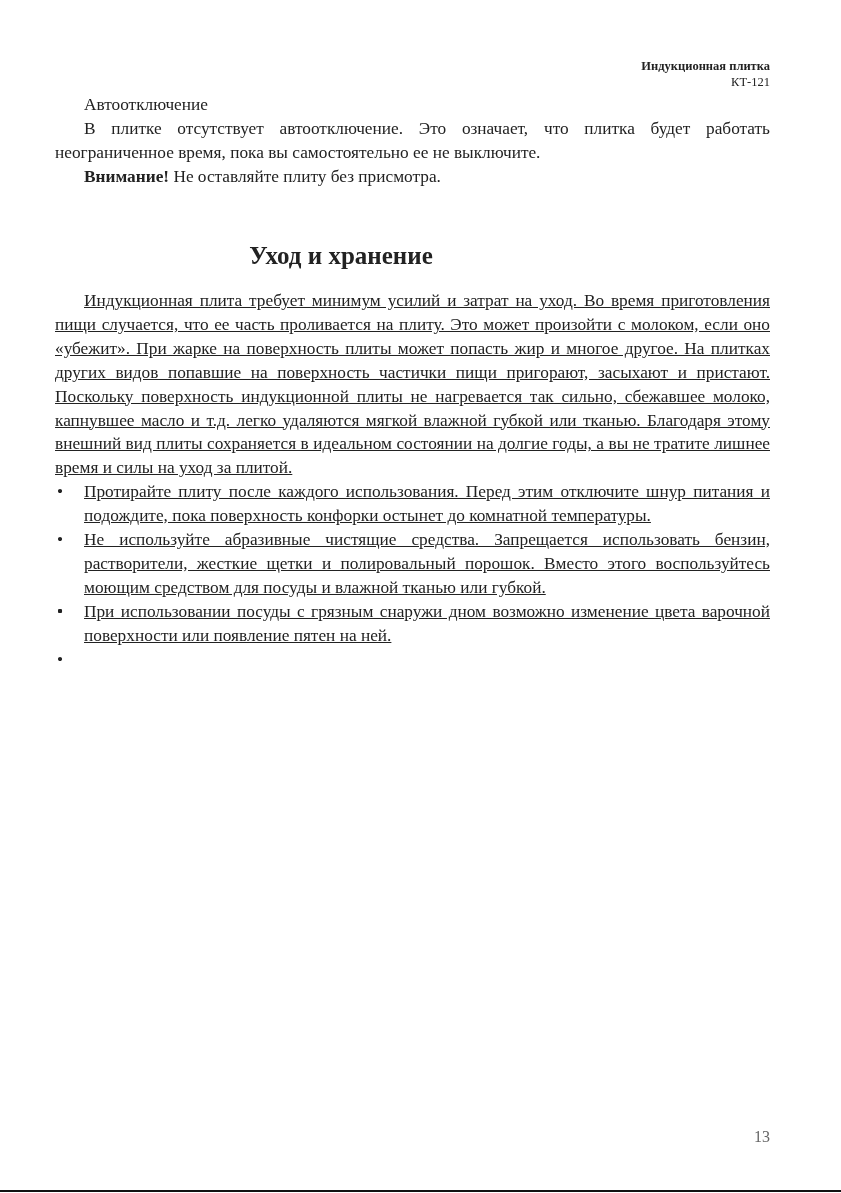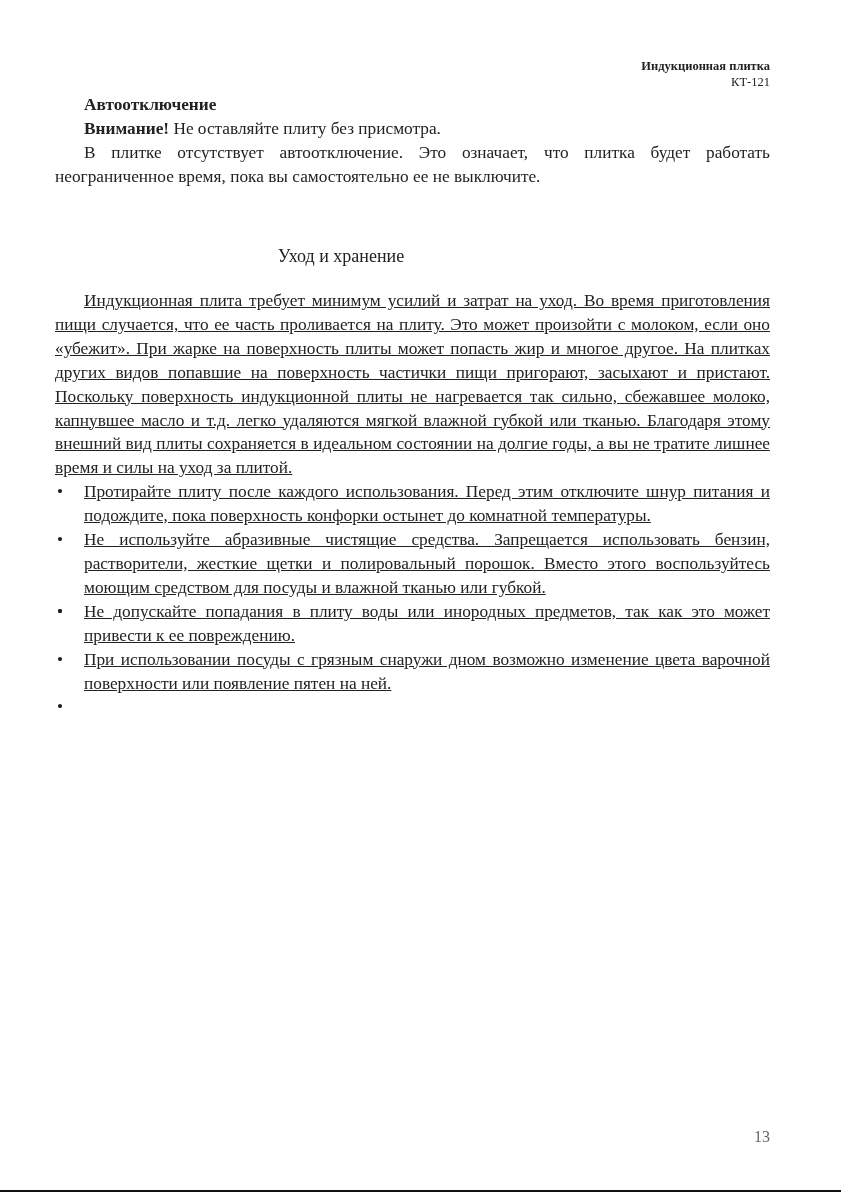--- a/index.html
+++ b/index.html
@@ -35,34 +35,34 @@
       line-height: 23.9px;
       text-align: justify;
     }
     .indent {
       text-indent: 29px;
     }
     p {
       margin: 0;
     }
     .subhead {
-      font-weight: bold;
+      font-weight: normal;
       padding-left: 29px;
     }
     .bold {
       font-weight: bold;
     }
     .section-title {
       position: absolute;
       left: 0;
       width: 682px;
       top: 243px;
       text-align: center;
-      font-weight: normal;
-      font-size: 18px;
+      font-weight: bold;
+      font-size: 25px;
       line-height: 26px;
     }
     ul.bullets {
       list-style: none;
       margin: 0;
       padding: 0;
     }
     ul.bullets li {
       position: relative;
       padding-left: 29px;
@@ -91,32 +91,32 @@
 </head>
 <body>
 
 <div class="header">
   <div class="title">Индукционная плитка</div>
   <div class="model">КТ-121</div>
 </div>
 
 <div class="content" style="top: 93px;">
   <p class="subhead">Автоотключение</p>
+  <p class="indent">В плитке отсутствует автоотключение. Это означает, что плитка будет работать неограниченное время, пока вы самостоятельно ее не выключите.</p>
   <p class="indent"><span class="bold">Внимание!</span><span> Не оставляйте плиту без присмотра.</span></p>
-  <p class="indent">В плитке отсутствует автоотключение. Это означает, что плитка будет работать неограниченное время, пока вы самостоятельно ее не выключите.</p>
 </div>
 
 <div class="section-title">Уход и хранение</div>
 
 <div class="content" style="top: 289px; text-decoration: underline;">
   <p class="indent">Индукционная плита требует минимум усилий и затрат на уход. Во время приготовления пищи случается, что ее часть проливается на плиту. Это может произойти с молоком, если оно «убежит». При жарке на поверхность плиты может попасть жир и многое другое. На плитках других видов попавшие на поверхность частички пищи пригорают, засыхают и пристают. Поскольку поверхность индукционной плиты не нагревается так сильно, сбежавшее молоко, капнувшее масло и т.д. легко удаляются мягкой влажной губкой или тканью. Благодаря этому внешний вид плиты сохраняется в идеальном состоянии на долгие годы, а вы не тратите лишнее время и силы на уход за плитой.</p>
   <ul class="bullets">
     <li><span class="bullet">•</span><span>Протирайте плиту после каждого использования. Перед этим отключите шнур питания и подождите, пока поверхность конфорки остынет до комнатной температуры.</span></li>
     <li><span class="bullet">•</span><span>Не используйте абразивные чистящие средства. Запрещается использовать бензин, растворители, жесткие щетки и полировальный порошок. Вместо этого воспользуйтесь моющим средством для посуды и влажной тканью или губкой.</span></li>
     <li><span class="bullet">•</span></li>
-    <li><span class="bullet">•</span><span>Не допускайте попадания в плиту воды или инородных предметов, так как это может привести к ее повреждению.</span></li>
+    <li><span class="bullet">•</span></li>
     <li><span class="bullet">•</span><span>При использовании посуды с грязным снаружи дном возможно изменение цвета варочной поверхности или появление пятен на ней.</span></li>
     <li><span class="bullet">•</span></li>
   </ul>
 </div>
 
 <div class="page-number">13</div>
 <div class="bottom-rule"></div>
 
 </body></html>

